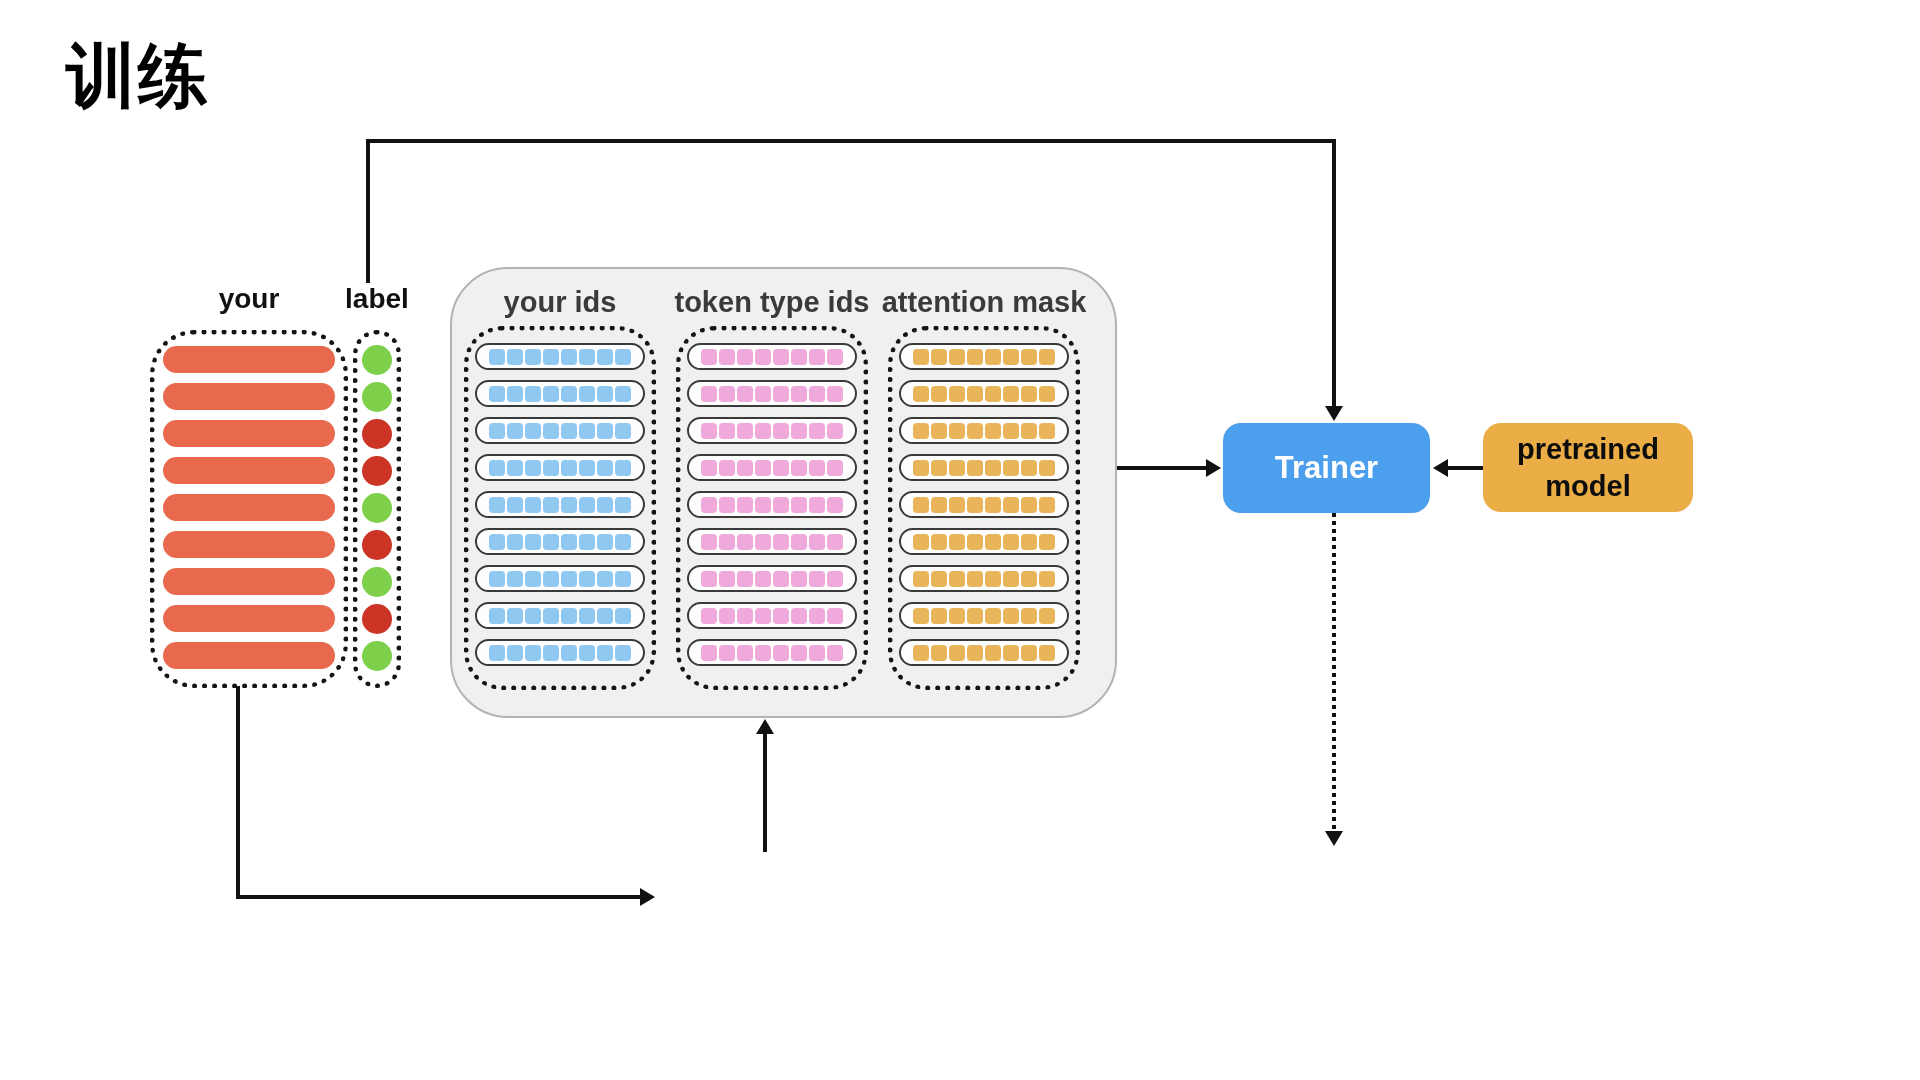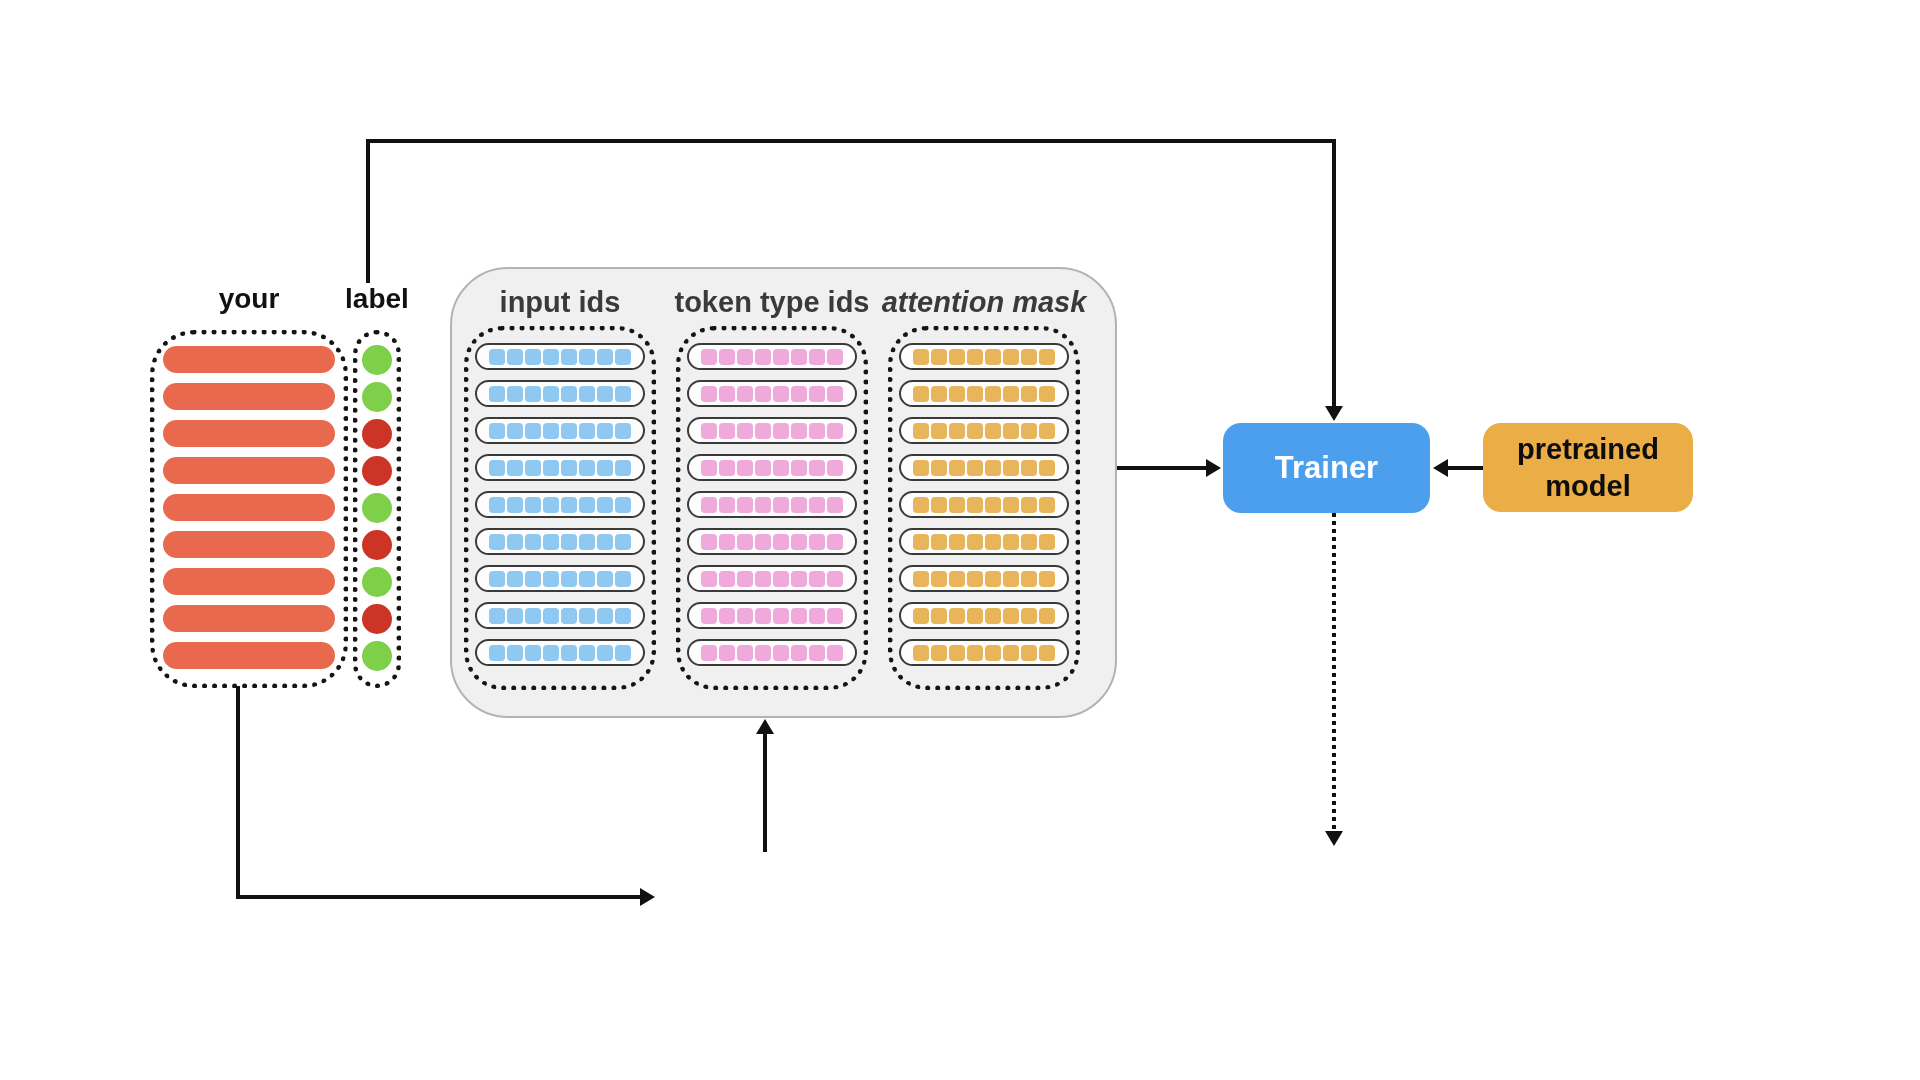--- a/index.html
+++ b/index.html
@@ -43,20 +43,21 @@
   .arr-down{border-left:9px solid transparent;border-right:9px solid transparent;border-top:15px solid #111;}
   .arr-up{border-left:9px solid transparent;border-right:9px solid transparent;border-bottom:15px solid #111;}
   .arr-right{border-top:9px solid transparent;border-bottom:9px solid transparent;border-left:15px solid #111;}
   .arr-left{border-top:9px solid transparent;border-bottom:9px solid transparent;border-right:15px solid #111;}
 </style>
 </head>
 <body>
 
 <div id="canvas">
 
+  <div id="title" class="abs">训练</div>
 
   <div class="abs line" style="left:366px;top:139px;width:4px;height:144px;"></div>
   <div class="abs line" style="left:366px;top:139px;width:970px;height:4px;"></div>
   <div class="abs line" style="left:1332px;top:139px;width:4px;height:267px;"></div>
   <div class="abs arr arr-down" style="left:1325px;top:406px;"></div>
 
   <div class="abs ds-header" style="left:249px;top:283px;">your</div>
   <div id="text-box" class="abs dotted-box">
 
   <div class="text-pill" style="background: rgb(232, 105, 78);"></div>
@@ -78,23 +79,23 @@
       <div class="label-dot" style="background: rgb(204, 52, 37);"></div>
       <div class="label-dot" style="background: rgb(204, 52, 37);"></div>
       <div class="label-dot" style="background: rgb(126, 208, 75);"></div>
       <div class="label-dot" style="background: rgb(204, 52, 37);"></div>
       <div class="label-dot" style="background: rgb(126, 208, 75);"></div>
       <div class="label-dot" style="background: rgb(204, 52, 37);"></div>
       <div class="label-dot" style="background: rgb(126, 208, 75);"></div>
     </div>
 
   <div id="feature-panel" class="abs" style="background: rgb(240, 240, 240);"></div>
-  <div class="abs col-header" style="left:560px;top:286px;">input ids</div>
+  <div class="abs col-header" style="left:560px;top:286px;">your ids</div>
   <div class="abs col-header" style="left:772px;top:286px;">token type ids</div>
-  <div class="abs col-header" style="left:984px;top:286px;font-style:italic;">attention mask</div>
+  <div class="abs col-header" style="left:984px;top:286px;">attention mask</div>
 
   <div class="abs dotted-box token-col" style="left:464px;">
       <div class="token-row">
         <div class="token-cell" style="background: rgb(143, 201, 241);"></div>
         <div class="token-cell" style="background: rgb(143, 201, 241);"></div>
         <div class="token-cell" style="background: rgb(143, 201, 241);"></div>
         <div class="token-cell" style="background: rgb(143, 201, 241);"></div>
         <div class="token-cell" style="background: rgb(143, 201, 241);"></div>
         <div class="token-cell" style="background: rgb(143, 201, 241);"></div>
         <div class="token-cell" style="background: rgb(143, 201, 241);"></div>

